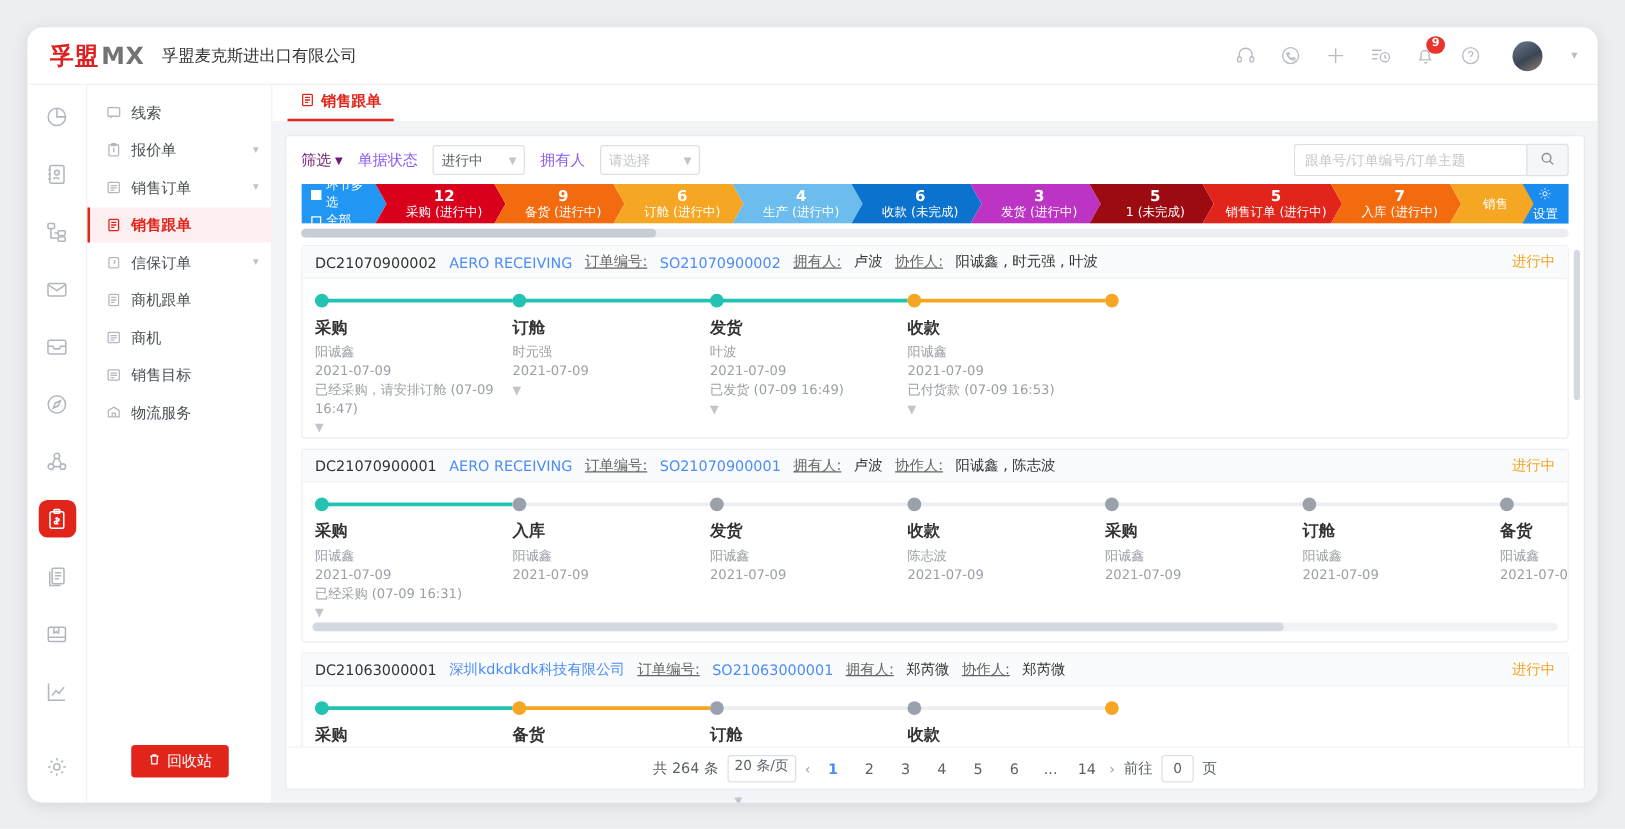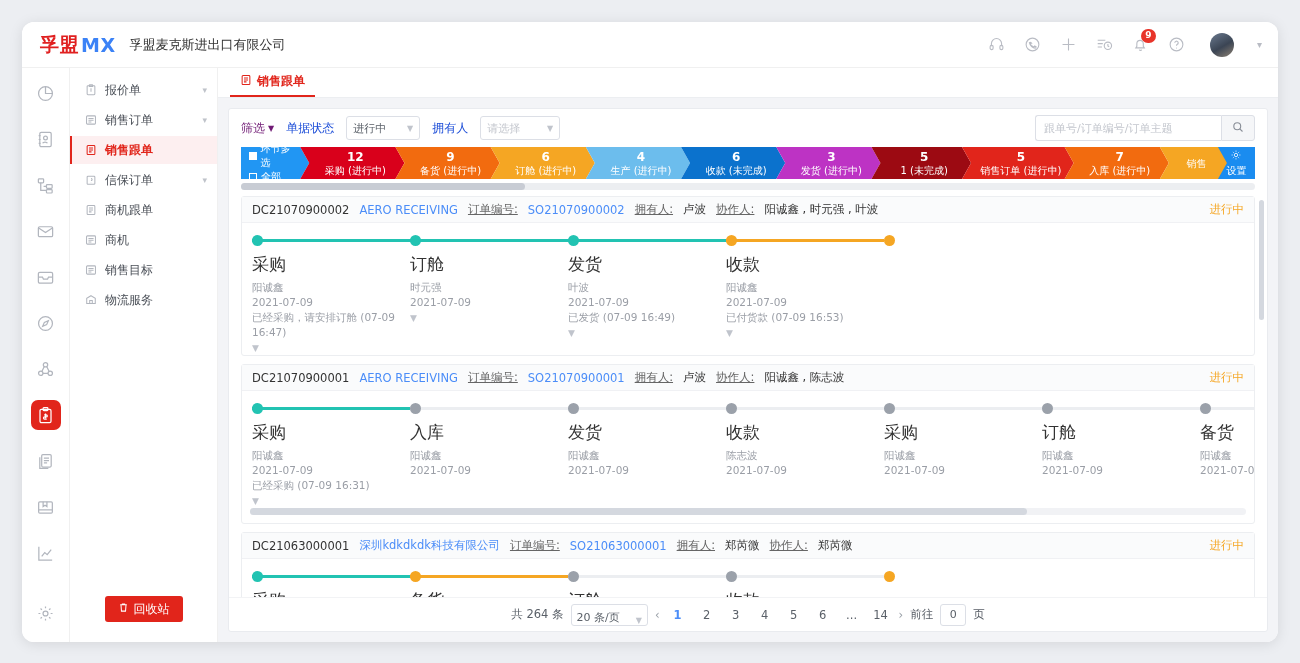--- a/index.html
+++ b/index.html
@@ -13,21 +13,21 @@
     position:absolute; left:22px; top:22px; width:1256px; height:620px;
     background:#fff; border-radius:12px; overflow:hidden;
     box-shadow:0 2px 14px rgba(0,0,0,.10);
     display:flex; flex-direction:column;
   }
   
   .hdr { height:46px; background:#fff; display:flex; align-items:center;
          padding:0 16px 0 18px; border-bottom:1px solid #f0f0f0; flex:0 0 46px; }
   .logo { font-size:19px; font-weight:bold; color:#e02020; letter-spacing:.5px;
           display:flex; align-items:center; }
-  .logo .mx { color:#3b82f6; font-weight:bold; margin-left:2px; }
+  .logo .mx { color:#737373; font-weight:bold; margin-left:2px; }
   .corp { font-size:13px; color:#333; margin-left:14px; }
   .hdr-sp { flex:1; }
   .hdr-icons { display:flex; align-items:center; gap:18px; color:#b9bcc4; }
   .hic { width:18px; height:18px; position:relative; cursor:pointer;
          display:flex; align-items:center; justify-content:center; }
   .hic svg { width:17px; height:17px; stroke:#b9bcc4; fill:none; stroke-width:1.3; }
   .badge { position:absolute; top:-7px; left:9px; background:#e8342a; color:#fff;
            border-radius:9px; font-size:9px; line-height:13px; min-width:15px;
            height:14px; text-align:center; padding:0 3px; font-weight:bold;}
   .avatar { width:24px; height:24px; border-radius:50%;
@@ -76,21 +76,21 @@
          border-bottom:2px solid #e1251b; cursor:pointer; }
   .tab svg { width:12px; height:12px; stroke:#e1251b; fill:none; stroke-width:1.2;}
   .panel { flex:1; margin:10px; background:#fff; border:1px solid #e9ebef;
            border-radius:3px; display:flex; flex-direction:column; min-height:0; }
   
   .filters { height:38px; display:flex; align-items:center; padding:0 12px;
              gap:12px; flex:0 0 38px; }
   .fbtn { color:#701a75; font-size:12px; cursor:pointer; display:flex;
           align-items:center; gap:3px; }
   .fbtn .cd { font-size:8px; }
-  .flabel { font-size:12px; color:#1d4ed8; }
+  .flabel { font-size:12px; color:#8b5cf6; }
   .fsel { width:74px; height:24px; border:1px solid #dcdfe6; border-radius:3px;
           display:flex; align-items:center; padding:0 6px; font-size:11px;
           color:#5a6068; cursor:pointer; }
   .fsel.ph { color:#c3c6cd; width:80px; }
   .fsel .cd { margin-left:auto; color:#c0c4cc; font-size:8px; }
   .fsp { flex:1; }
   .search { width:220px; height:26px; display:flex; }
   .search input { flex:1; border:1px solid #dcdfe6; border-right:none;
                   border-radius:3px 0 0 3px; padding:0 8px; font-size:11px;
                   color:#555; outline:none;
@@ -136,37 +136,37 @@
   .tl { display:flex; position:relative; padding:0 10px; }
   .tl-node { flex:0 0 158px; position:relative; }
   .tl-line { position:absolute; top:4px; left:0; right:0; height:3px; background:#eceef1; }
   .tl-line.done { background:#22c3b2; }
   .tl-line.warn { background:#f5a623; }
   .tl-dot { position:absolute; top:0; left:0; width:11px; height:11px; border-radius:50%;
             background:#9ba1aa; z-index:2; }
   .tl-dot.done { background:#22c3b2; }
   .tl-dot.warn { background:#f5a623; }
   .tl-body { padding-top:18px; }
-  .tl-ttl { font-size:17px; font-weight:normal; color:#333; margin-bottom:4px; }
+  .tl-ttl { font-size:13px; font-weight:bold; color:#333; margin-bottom:4px; }
   .tl-sub { font-size:10.5px; color:#9a9ea6; line-height:15px; }
   .tl-cd { color:#c0c4cc; font-size:9px; margin-top:3px; }
   .card-scroll { height:7px; background:#f1f2f5; border-radius:4px; margin:2px 8px 6px; position:relative;}
   .card-scroll .thumb { position:absolute; left:0; top:0; height:7px; width:78%;
                         background:#d4d8df; border-radius:4px; }
   .vscroll { position:absolute; right:3px; top:4px; width:5px; height:120px;
              background:#d4d8df; border-radius:3px; }
   
   .pager { height:34px; display:flex; align-items:center; justify-content:center;
            gap:7px; font-size:11.5px; color:#5a6068; flex:0 0 34px;
            border-top:1px solid #f2f3f5; }
   .pager .pp { width:22px; height:22px; display:flex; align-items:center;
                justify-content:center; cursor:pointer; border-radius:2px; }
   .pager .pp.cur { color:#4b8df8; font-weight:bold; }
   .pg-sel { height:22px; border:1px solid #dcdfe6; border-radius:3px; padding:0 5px;
-            display:flex; align-items:flex-end; gap:16px; font-size:11px; cursor:pointer; }
+            display:flex; align-items:flex-start; gap:16px; font-size:11px; cursor:pointer;flex-direction:column; }
   .pg-sel .cd { color:#c0c4cc; font-size:8px; }
   .pg-inp { width:26px; height:22px; border:1px solid #dcdfe6; border-radius:3px;
             text-align:center; font-size:11px; color:#5a6068; outline:none;
             font-family:"DejaVu Sans","Liberation Sans",sans-serif; }
   .arrow-pg { color:#9aa0a8; cursor:pointer; }
 </style>
 </head>
 <body>
 
 <div class="app">
@@ -304,20 +304,29 @@
       <div class="rail-sp"></div>
       <div class="rail-i rail-bot">
         <svg viewBox="0 0 20 20">
             <circle cx="10" cy="10" r="2.6"></circle>
             <path d="M10 2.6v2M10 15.4v2M2.6 10h2M15.4 10h2M4.8 4.8l1.4 1.4M13.8 13.8l1.4 1.4M15.2 4.8l-1.4 1.4M6.2 13.8l-1.4 1.4"></path>
           </svg>
         </div>
     </div>
 
     <div class="side">
+      <div class="s-item">
+        <span class="si">
+            <svg viewBox="0 0 14 14">
+              <rect x="1.5" y="2.5" width="11" height="8" rx="1"></rect>
+              <path d="M4 12l1.5-1.5"></path>
+            </svg>
+          </span>
+        <span>线索</span>
+      </div>
       <div class="s-item">
         <span class="si">
             <svg viewBox="0 0 14 14">
               <rect x="2.5" y="2" width="9" height="10.5" rx="1"></rect>
               <rect x="5" y="1" width="4" height="2" rx=".5"></rect>
               <path d="M7 5v4"></path>
             </svg>
           </span>
         <span>报价单</span>
         <span class="arw">▾</span>

